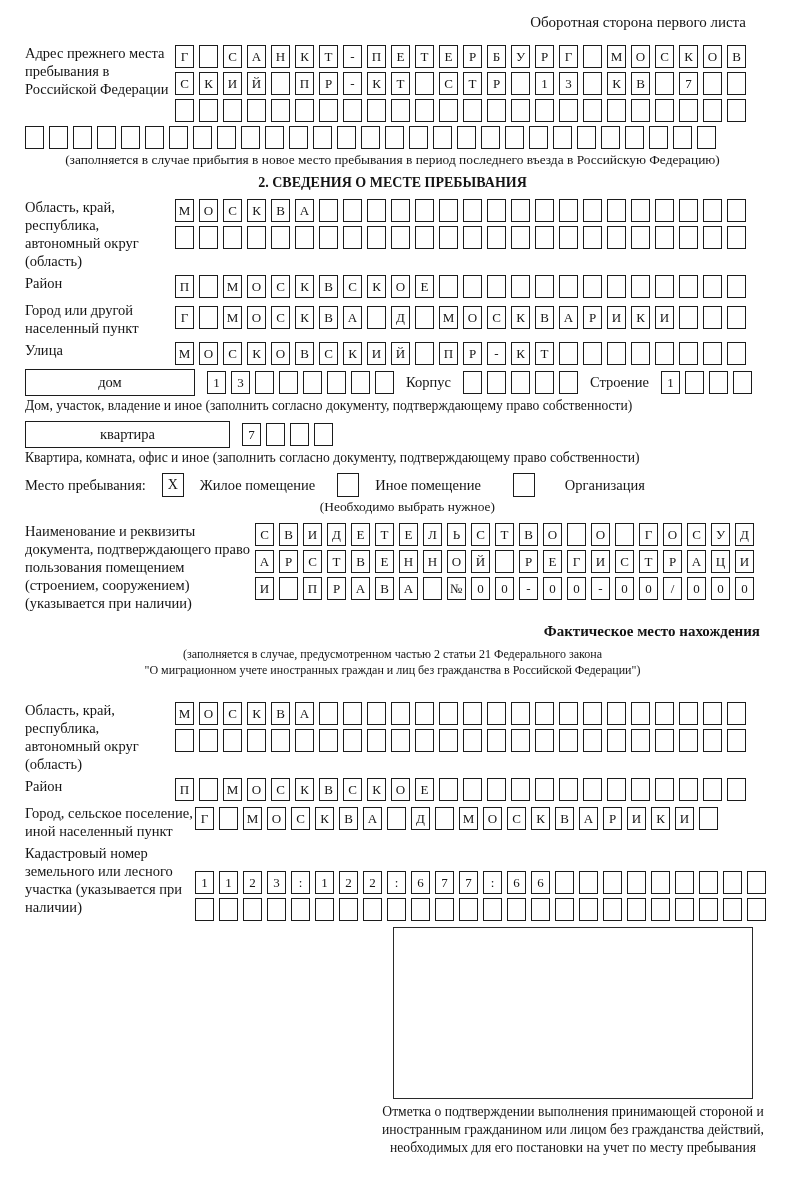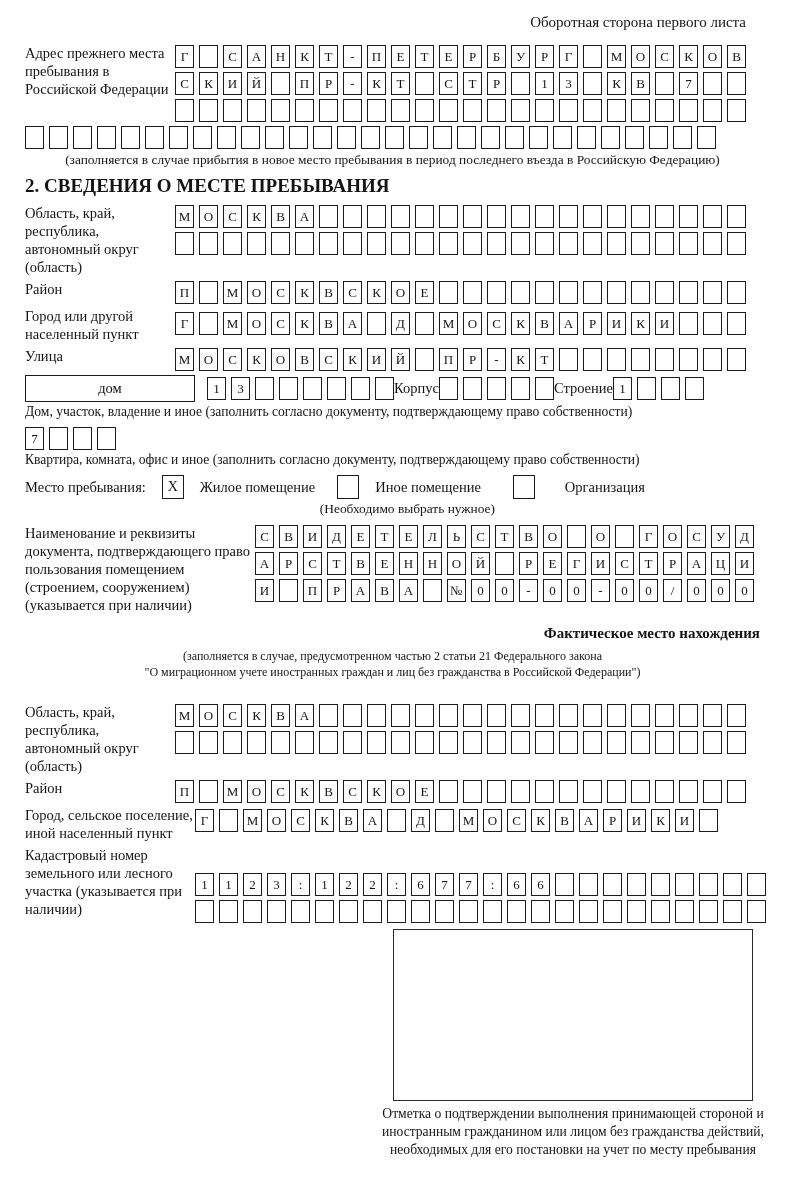--- a/index.html
+++ b/index.html
@@ -17,30 +17,30 @@
   .w120{width:126px;}
   .w205{width:230px;}
   .cellcol{display:flex;flex-direction:column;gap:4px;}
   .cellrow{display:flex;gap:5px;}
   .cellrow .cell{
     width:19px;height:23px;flex-shrink:0;box-sizing:border-box;
     border:1.6px solid #1c1c1c;display:flex;align-items:center;justify-content:center;
     font-size:13px;line-height:1;
   }
   .note-center{text-align:center;font-size:13.4px;line-height:1.25;margin:3px 0 6px;}
-  .sec-title{font-weight:bold;font-size:19px;margin:6px 0 8px;}
+  .sec-title{text-align:center;font-weight:bold;font-size:14px;margin:6px 0 8px;}
 
   .inline-row{display:flex;align-items:center;margin-bottom:2px;}
   .wide-box{
     box-sizing:border-box;border:1.6px solid #1c1c1c;height:27px;
     display:flex;align-items:center;justify-content:center;font-size:14.5px;
   }
   .dom-box{width:170px;margin-right:12px;}
   .kv-box{width:205px;margin-right:12px;}
-  .mini-label{margin:0 0;}
+  .mini-label{margin:0 12px;}
   .caption{font-size:13.6px;margin:2px 0 7px;line-height:1.2;}
 
   .cb{
     width:22px;height:24px;box-sizing:border-box;border:1.6px solid #1c1c1c;
     display:flex;align-items:center;justify-content:center;font-size:14px;flex-shrink:0;
   }
   .stay-row{display:flex;align-items:center;gap:16px;margin-top:4px;}
   .stay-note{margin:2px 0 8px 150px;width:320px;text-align:right;font-size:13.4px;}
 
   .fact-title{text-align:right;font-weight:bold;font-size:15px;margin:10px 0 6px;}
@@ -353,20 +353,21 @@
     <div class="cellrow">
         <span class="cell">1</span>
         <span class="cell"></span>
         <span class="cell"></span>
         <span class="cell"></span>
       </div>
   </div>
   <div class="caption">Дом, участок, владение и иное (заполнить согласно документу, подтверждающему право собственности)</div>
 
   <div class="inline-row">
+    <div class="wide-box kv-box">квартира</div>
     <div class="cellrow">
         <span class="cell">7</span>
         <span class="cell"></span>
         <span class="cell"></span>
         <span class="cell"></span>
       </div>
   </div>
   <div class="caption">Квартира, комната, офис и иное (заполнить согласно документу, подтверждающему право собственности)</div>
 
   <div class="stay-row">

